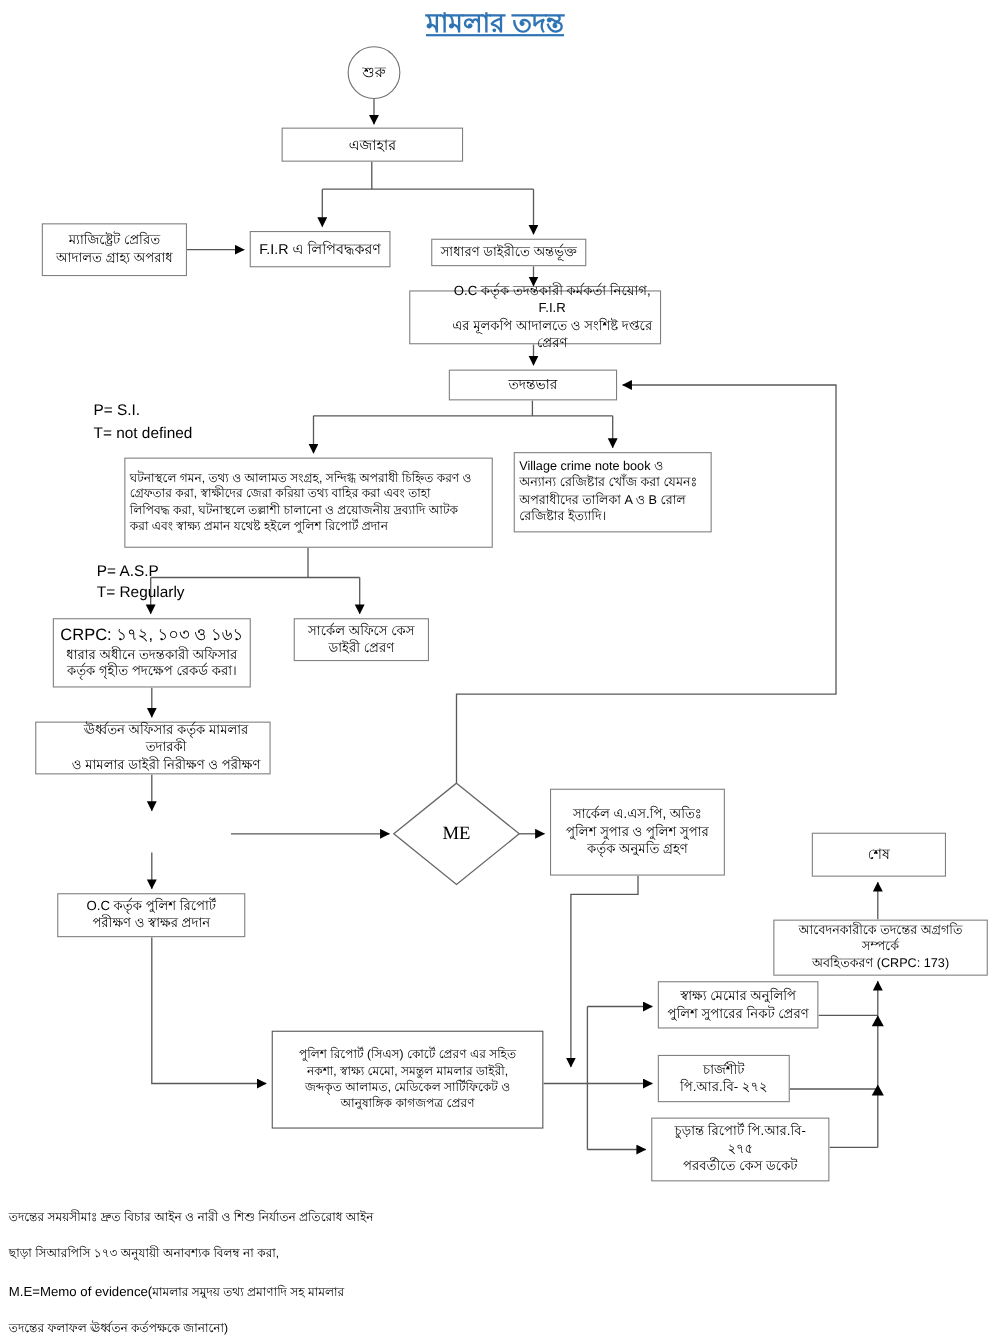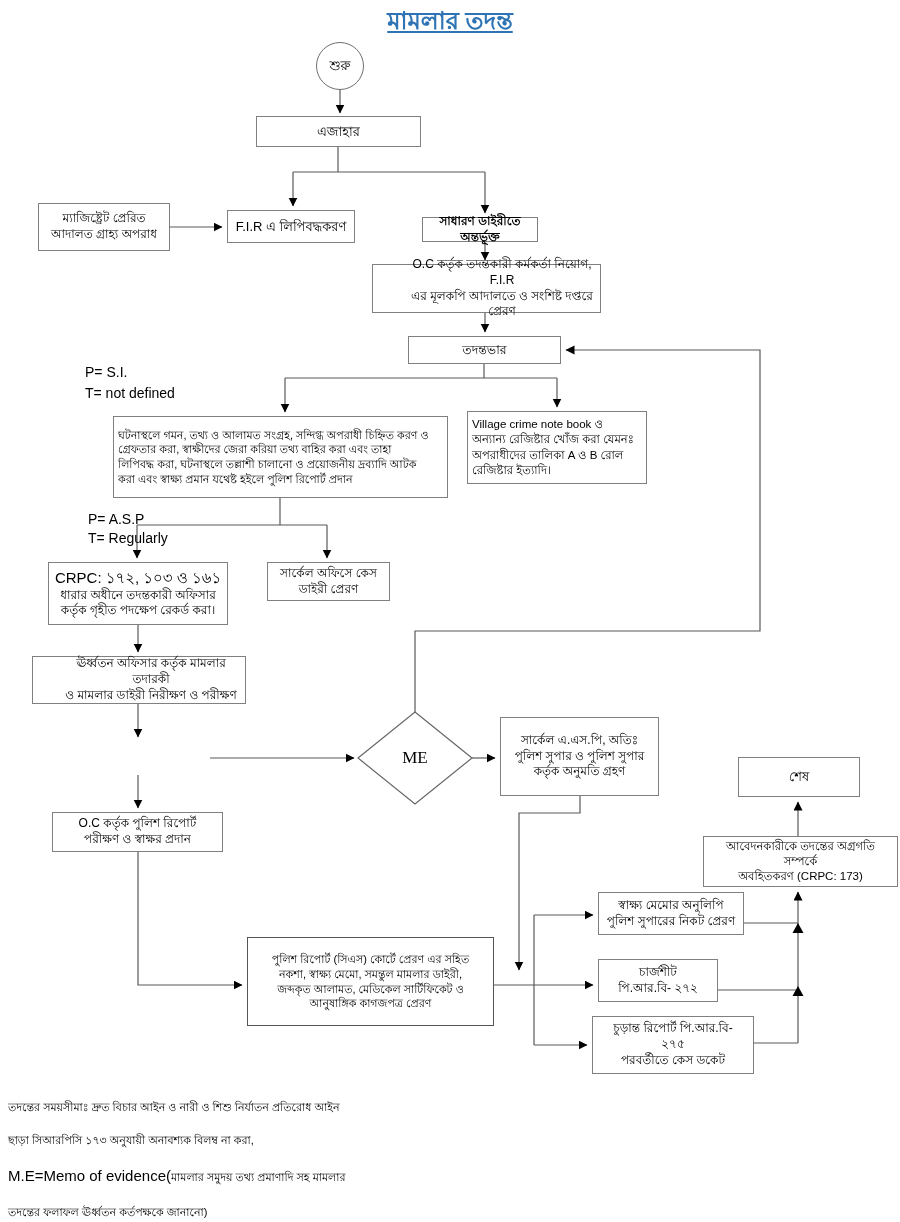--- a/index.html
+++ b/index.html
@@ -15,21 +15,21 @@
   }
   .plain{position:absolute;z-index:2;white-space:pre-line;}
   .title{
     position:absolute;z-index:2;left:0;right:0;top:2px;margin:0 auto;width:max-content;
     font-size:24px;font-weight:bold;color:#2E74B5;text-decoration:underline;
   }
   #start{left:316px;top:42px;width:48px;height:48px;border-radius:50%;font-size:13px;border-color:#707070;}
   #ejahar{left:256px;top:116px;width:165px;height:31px;font-size:13px;}
   #magistrate{left:38px;top:203px;width:132px;height:48px;}
   #fir{left:227px;top:210px;width:128px;height:33px;font-size:13px;}
-  #general-diary{left:422px;top:217px;width:116px;height:25px;font-weight:bold;}
+  #general-diary{left:392px;top:217px;width:141px;height:25px;}
   #oc-assign{left:372px;top:264px;width:229px;height:49px;padding-left:35px;}
   #charge{left:408px;top:336px;width:153px;height:28px;font-size:12.5px;}
   #investigation-actions{left:113px;top:416px;width:335px;height:82px;font-size:11px;text-align:left;justify-content:flex-start;}
   #village-crime{left:467px;top:411px;width:180px;height:73px;font-size:11.5px;text-align:left;justify-content:flex-start;}
   #crpc{left:48px;top:562px;width:180px;height:63px;flex-direction:column;}
   #crpc .big{font-size:15px;}
   #circle-office{left:267px;top:562px;width:123px;height:39px;}
   #senior-officer{left:32px;top:656px;width:214px;height:48px;padding-left:28px;}
   #decision{left:65px;top:741px;width:145px;height:34px;border:2px solid #000;font-size:12.5px;}
   #me-label{left:390px;top:744px;width:50px;height:28px;border:none;background:transparent;font-family:"Liberation Serif",serif;font-size:17px;}
@@ -41,21 +41,21 @@
   #chargesheet{left:598px;top:959px;width:120px;height:43px;}
   #final-report{left:592px;top:1016px;width:162px;height:58px;}
   #police-report-court{left:247px;top:937px;width:247px;height:89px;font-size:11px;border-color:#555;}
   .annot{font-size:14px;}
   #p-si{left:85px;top:364px;}
   #t-not-defined{left:85px;top:385px;}
   #p-asp{left:88px;top:511px;}
   #t-regularly{left:88px;top:530px;}
   .footnote{left:8px;top:1082px;width:345px;font-size:11px;line-height:1.5;}
   .footnote .u{}
-  .footnote .latin{font-size:15px;}
+  .footnote .latin{font-size:12px;}
 </style>
 </head>
 <body>
 
 <div class="canvas">
 
   <svg class="connectors" width="900" height="1222" viewBox="0 0 900 1222">
     <defs>
       <marker id="arr" markerWidth="11" markerHeight="11" refX="8.5" refY="4.5" orient="auto" markerUnits="userSpaceOnUse">
         <path d="M0,0 L9,4.5 L0,9 z" fill="#000"></path>

